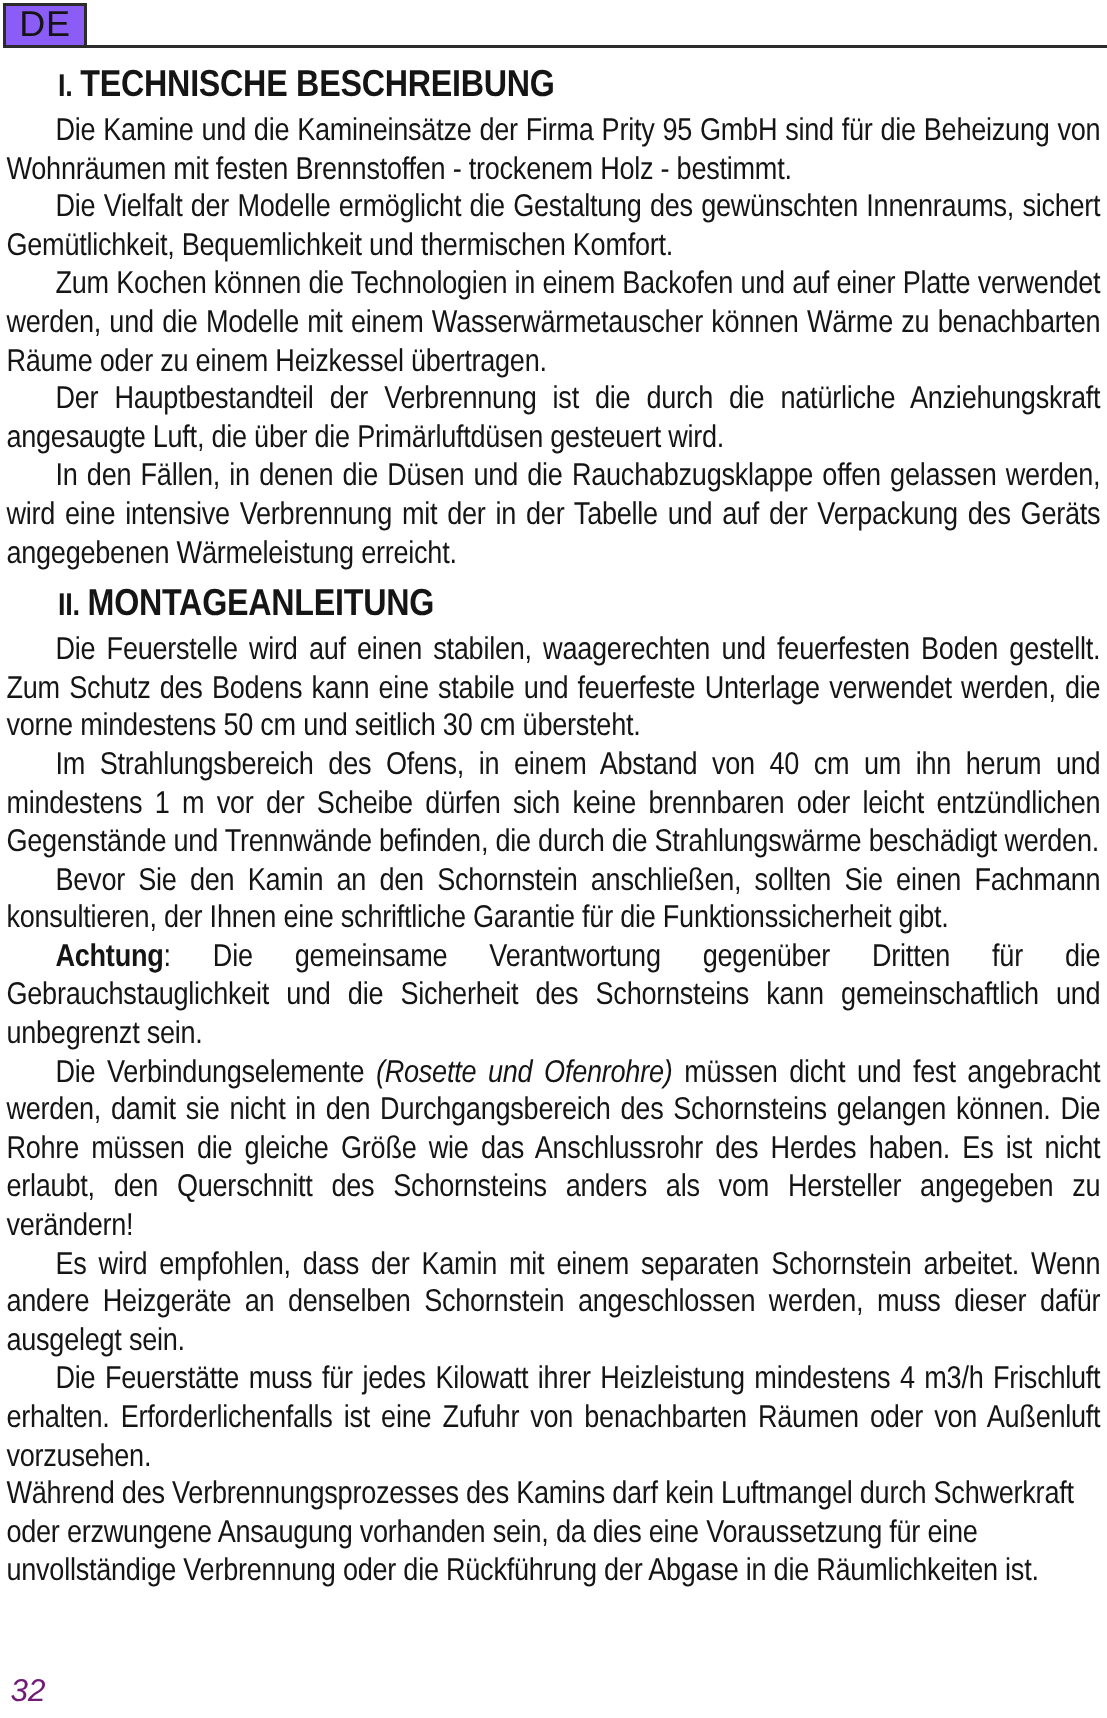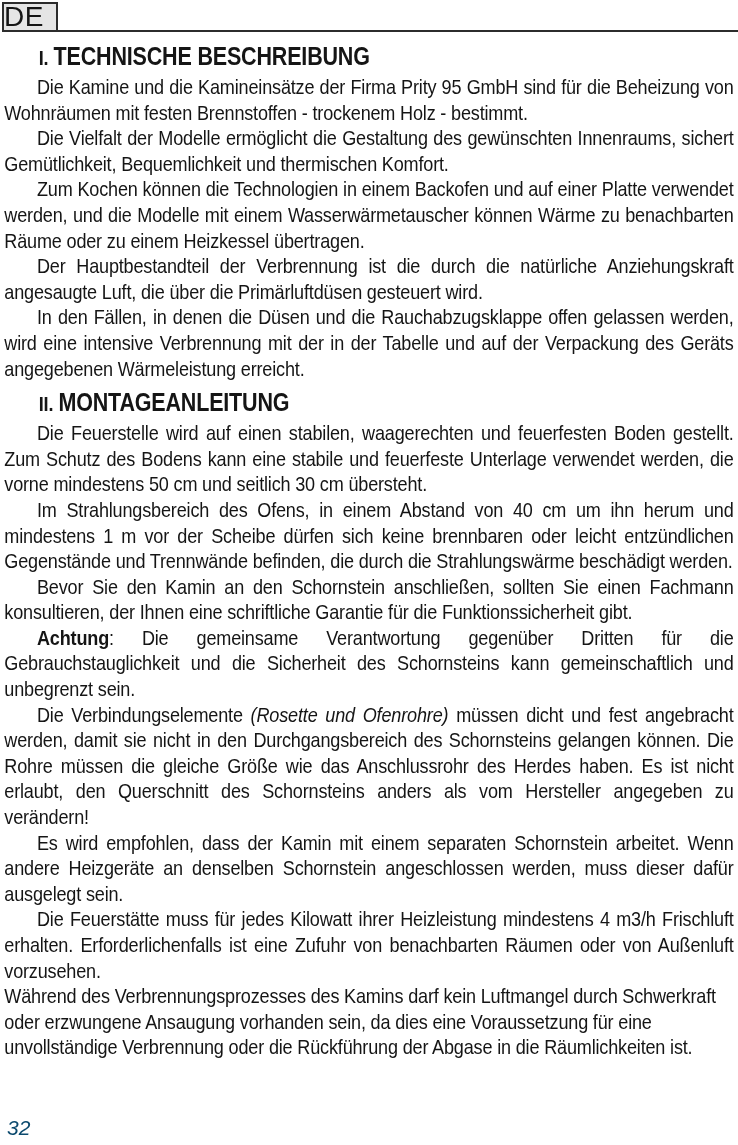--- a/index.html
+++ b/index.html
@@ -17,26 +17,26 @@
     color: #151515;
   }
   
   .lang-tab {
     position: absolute;
     left: 2px;
     top: 2px;
     width: 56px;
     height: 30px;
     box-sizing: border-box;
-    background: #e5e5e5;
+    background: #8b5cf6;
     border: 2px solid #2c2c2c;
     display: flex;
     align-items: center;
-    justify-content: flex-start;
-    font-size: 28px;
+    justify-content: center;
+    font-size: 24px;
     letter-spacing: 0.5px;
     z-index: 2;
   }
   
   .header-rule {
     position: absolute;
     left: 2px;
     right: 0;
     top: 30px;
     height: 2px;
@@ -85,21 +85,21 @@
     text-align: left;
   }
   .seg-bold { font-weight: bold; }
   .seg-italic { font-style: italic; }
   .page-number {
     position: absolute;
     left: 7px;
     bottom: 5px;
     font-size: 21px;
     font-style: italic;
-    color: #0c4a6e;
+    color: #701a75;
   }
 </style>
 </head>
 <body>
 
 <div class="page">
 
   <div class="lang-tab">
     <span>DE</span>
   </div>

